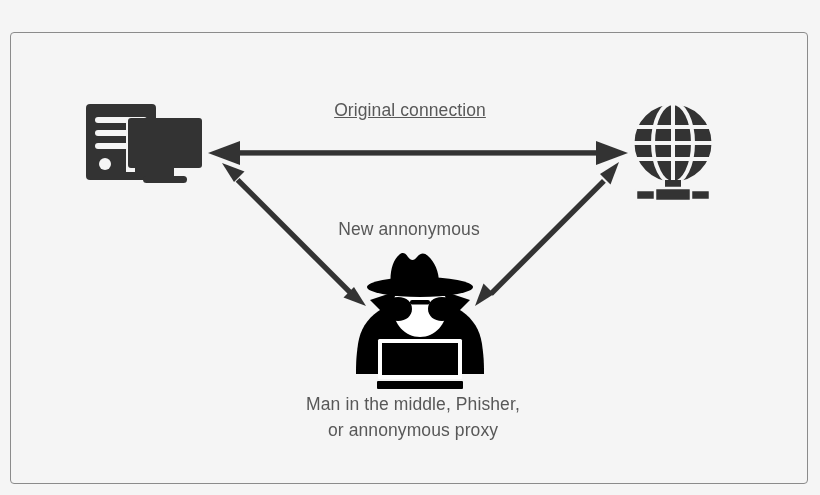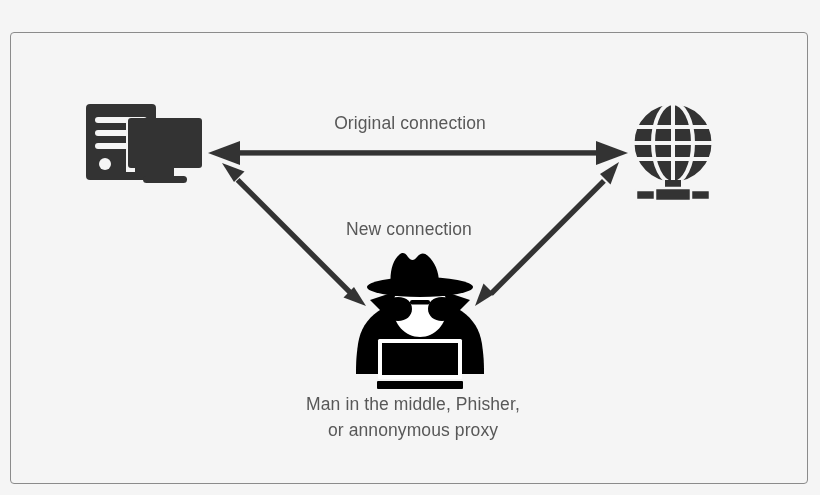--- a/index.html
+++ b/index.html
@@ -44,24 +44,25 @@
   .label {
     position: absolute;
     color: #585858;
     font-family: "Liberation Sans", sans-serif;
     font-weight: 400;
     white-space: nowrap;
     letter-spacing: 0.1px;
   }
   #label-original {
     left: 0;
-    top: 113px;
+    top: 100px;
     width: 820px;
     text-align: center;
     font-size: 17.5px;
+    text-decoration: underline;
   }
   #label-new {
     left: 0;
     top: 219px;
     width: 818px;
     text-align: center;
     font-size: 17.5px;
   }
   #caption-block {
     left: 0;
@@ -184,20 +185,20 @@
       <rect x="378" y="339" width="84" height="40" rx="1.5" fill="#ffffff"></rect>
 
       <rect x="382" y="343" width="76" height="32" fill="#000000"></rect>
 
       <rect x="377" y="381" width="86" height="8" rx="1" fill="#000000"></rect>
     </g>
   </svg>
 
   <div class="label" id="label-original">Original connection</div>
 
-  <div class="label" id="label-new">New connection</div>
+  <div class="label" id="label-new">New annonymous</div>
 
   <div class="label" id="caption-block">
     <span class="caption-line">Man in the middle, Phisher,</span>
     <span class="caption-line">or annonymous proxy</span>
   </div>
 
 </div>
 
 </body></html>

